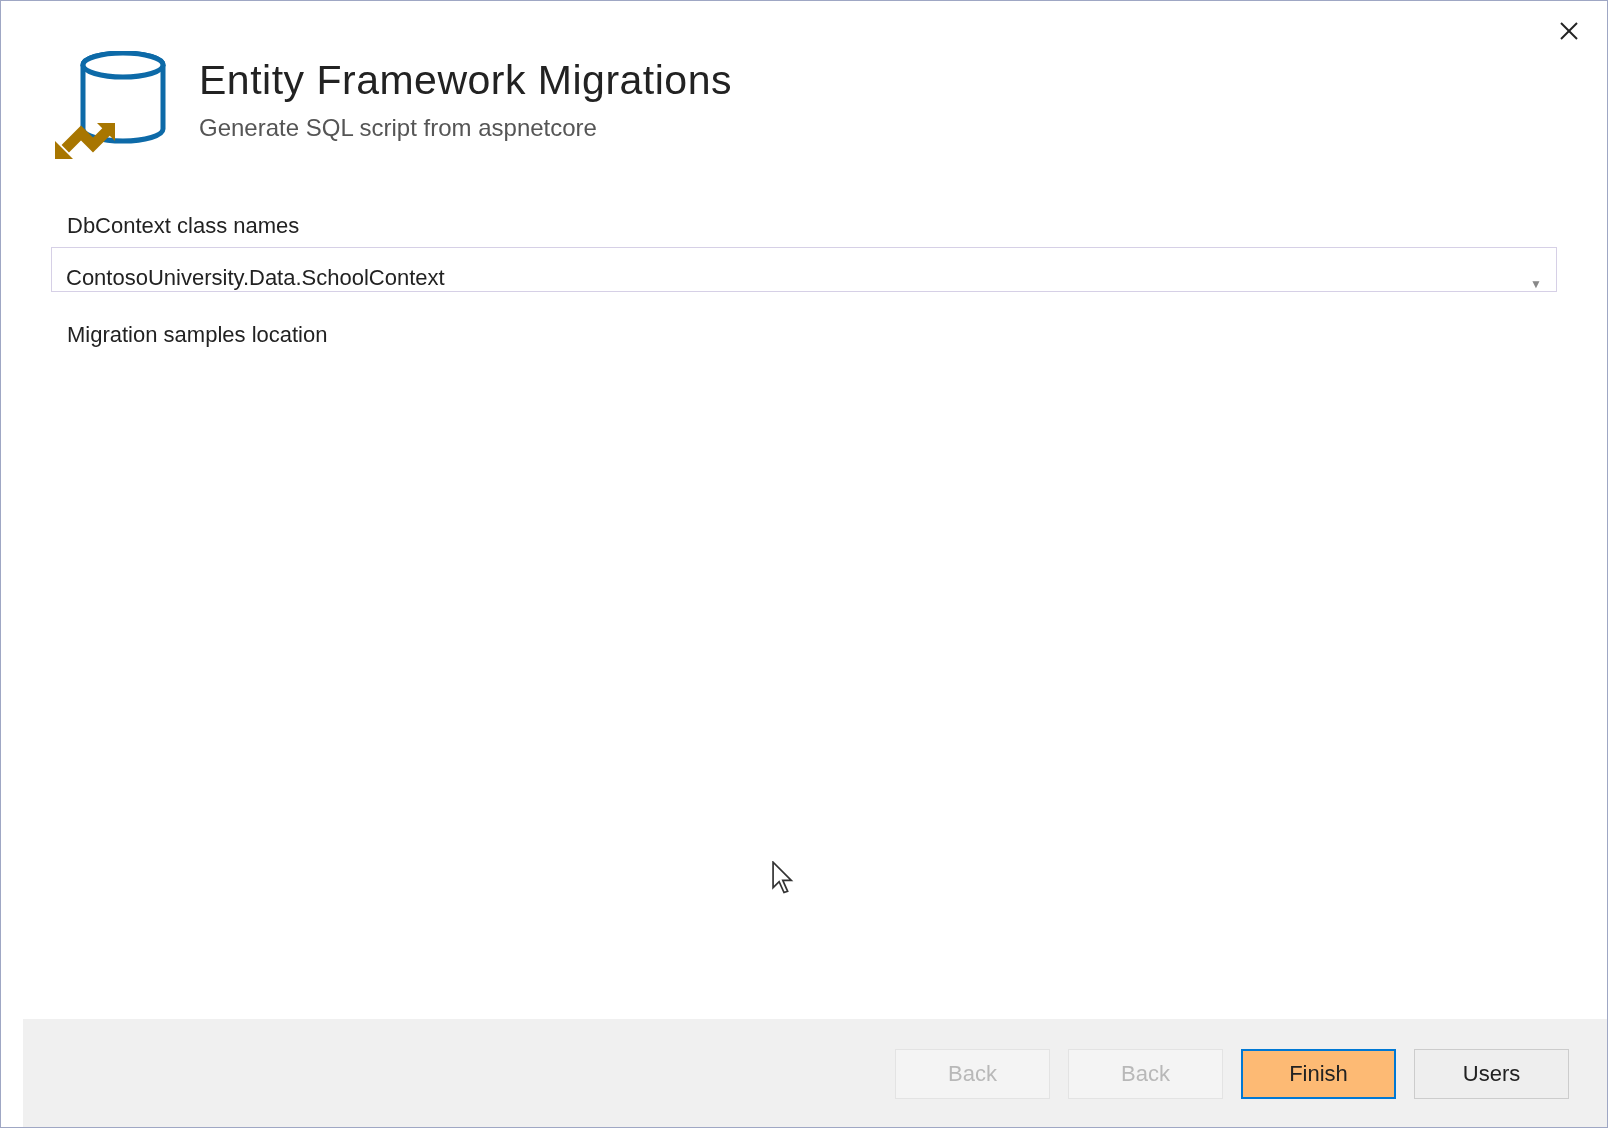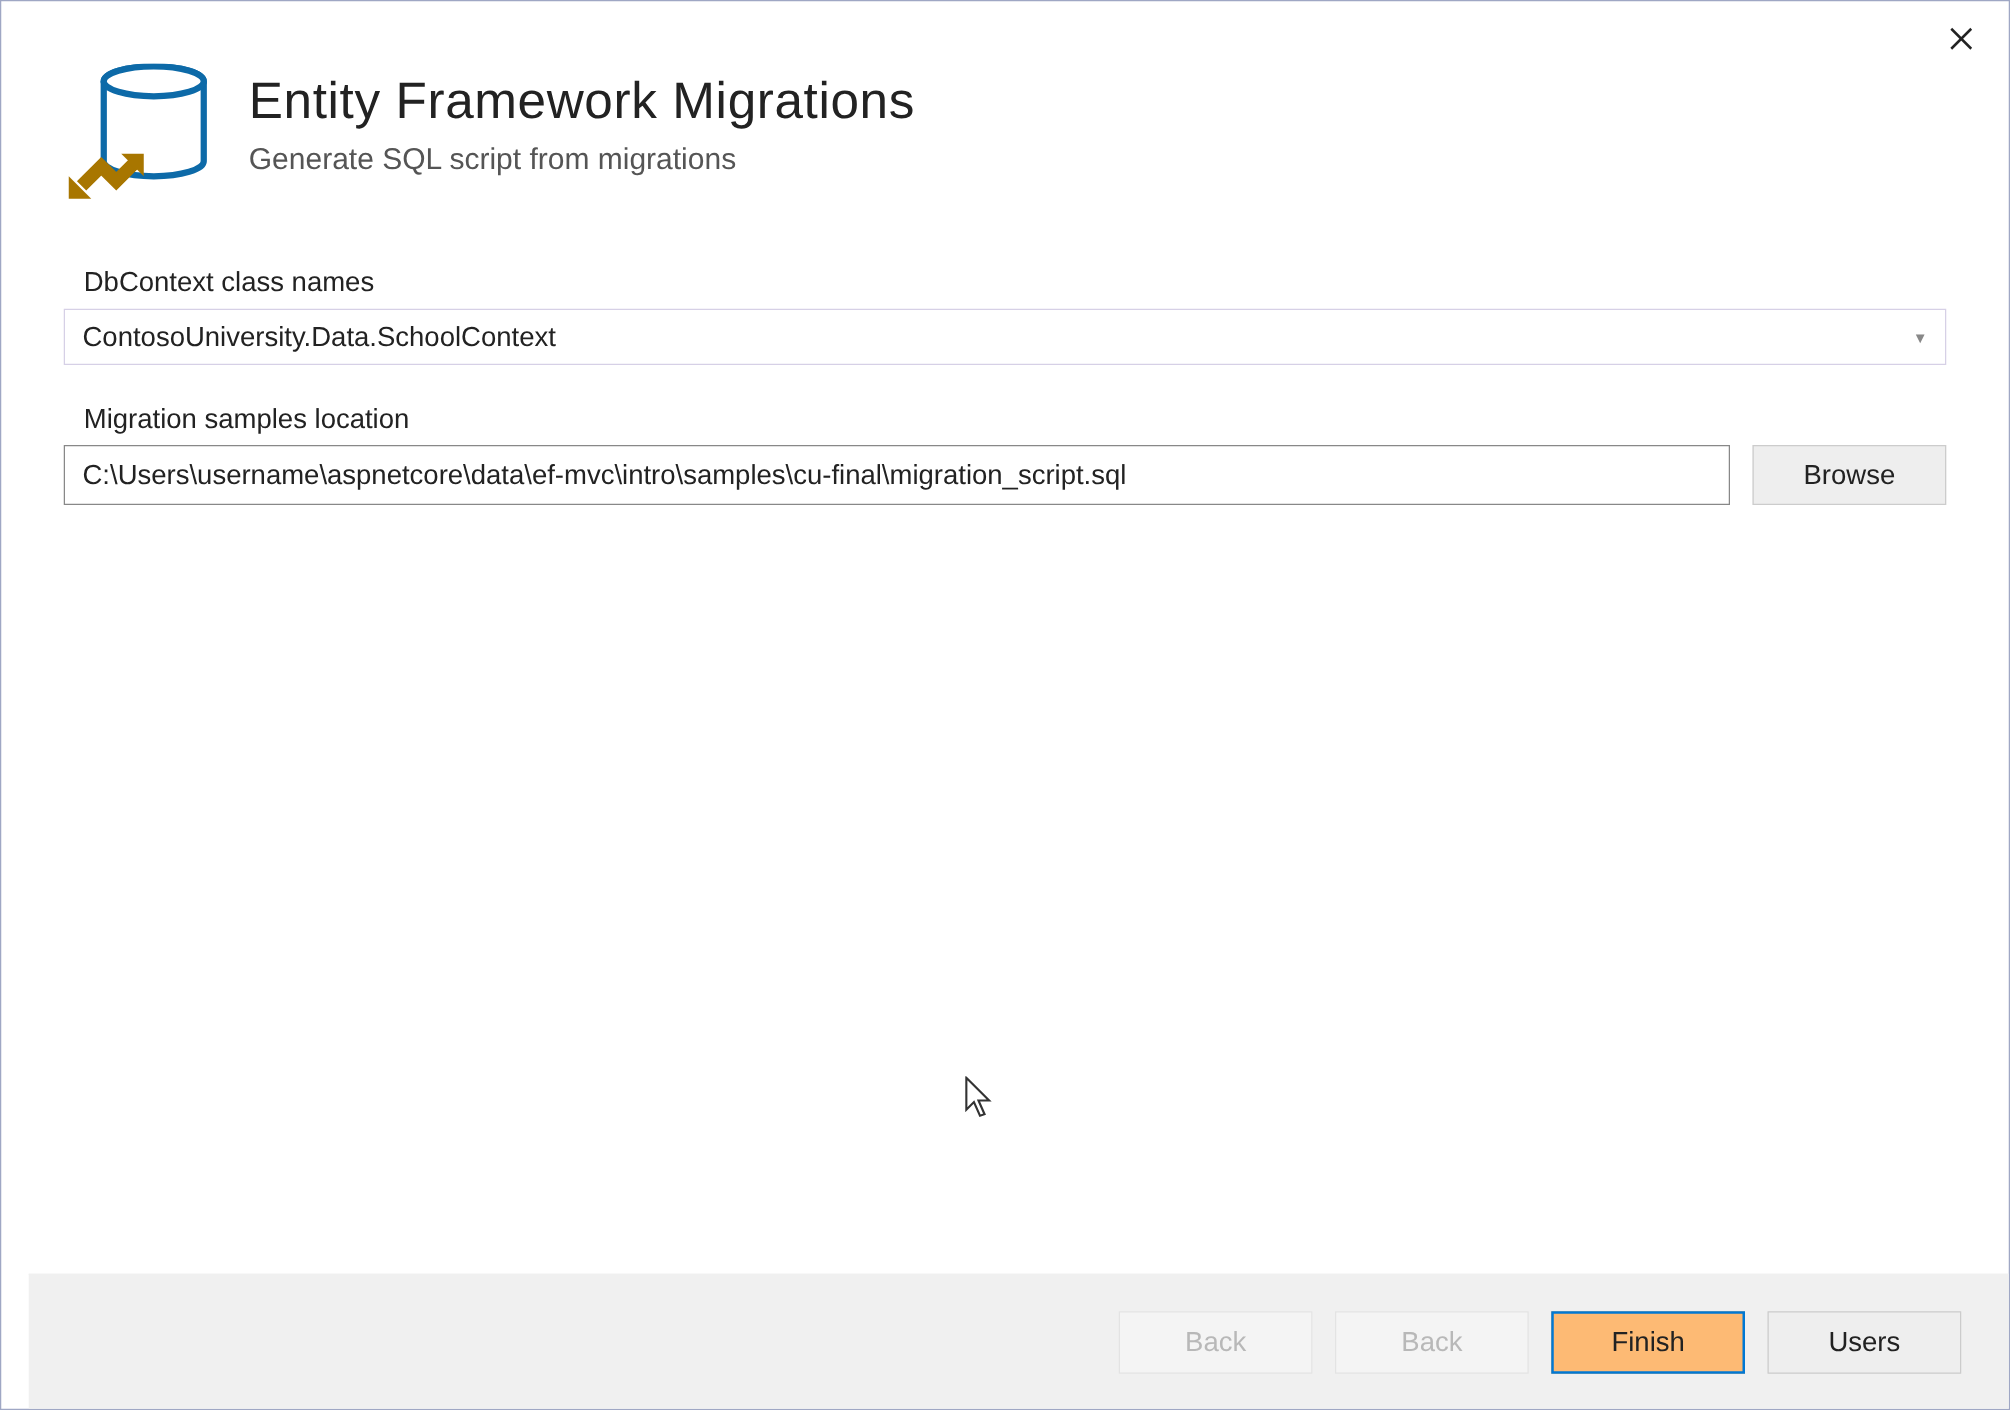--- a/index.html
+++ b/index.html
@@ -83,21 +83,21 @@
     }
     .dropdown {
       width: 100%;
       height: 45px;
       border: 1px solid #d6d0e6;
       background: #fff;
       padding: 0 14px;
       font-size: 22px;
       color: #222;
       display: flex;
-      align-items: center;
+      align-items: flex-end;
       justify-content: space-between;
       cursor: pointer;
     }
     .dropdown-arrow {
       color: #888;
       font-size: 12px;
     }
     .location-row {
       display: flex;
       gap: 18px;
@@ -185,40 +185,36 @@
 
         <g transform="translate(2,66)">
           <path d="M 10 28 L 28 10 L 40 22 L 50 12 L 56 18 L 40 34 L 28 22 L 16 34 Z" fill="#a87600" stroke="#a87600" stroke-width="2"></path>
           <polygon points="44,6 62,6 62,24" fill="#a87600"></polygon>
           <polygon points="2,24 2,42 20,42" fill="#a87600"></polygon>
         </g>
       </svg>
     </div>
     <div class="header-text">
       <div class="title">Entity Framework Migrations</div>
-      <div class="subtitle">Generate SQL script from migrations</div>
+      <div class="subtitle">Generate SQL script from aspnetcore</div>
     </div>
   </div>
 
   <div class="body">
 
     <div class="field-group">
       <label class="field-label">DbContext class names</label>
       <div class="dropdown">
         <span>ContosoUniversity.Data.SchoolContext</span>
         <span class="dropdown-arrow">▼</span>
       </div>
     </div>
 
     <div class="field-group">
       <label class="field-label">Migration samples location</label>
-      <div class="location-row">
-        <input type="text" class="text-input" value="C:\Users\username\aspnetcore\data\ef-mvc\intro\samples\cu-final\migration_script.sql" style="">
-        <button class="browse-btn">Browse</button>
-      </div>
     </div>
 
   </div>
 
   <div class="cursor-arrow">
     <svg width="26" height="34" viewBox="0 0 20 28">
       <path d="M 1 1 L 1 22 L 6 17 L 10 26 L 13 25 L 9 16 L 16 16 Z" fill="#fff" stroke="#333" stroke-width="1.4"></path>
     </svg>
   </div>
 

